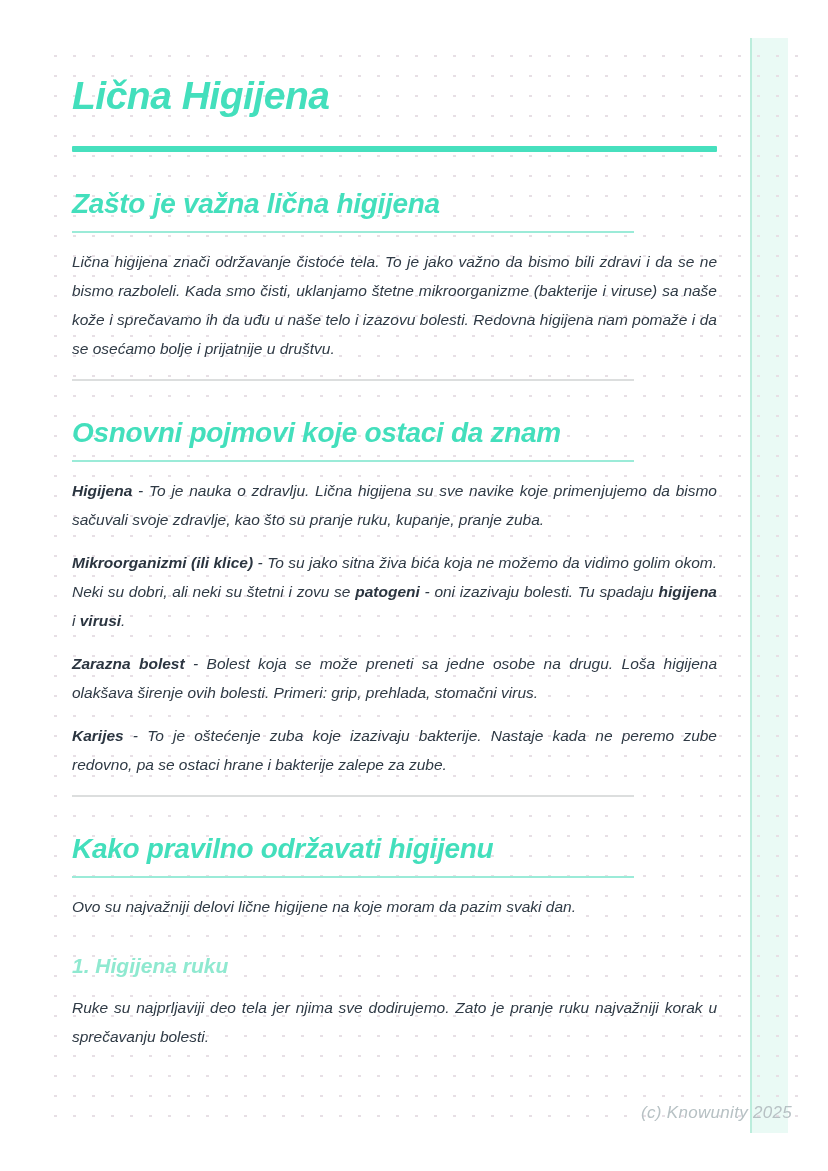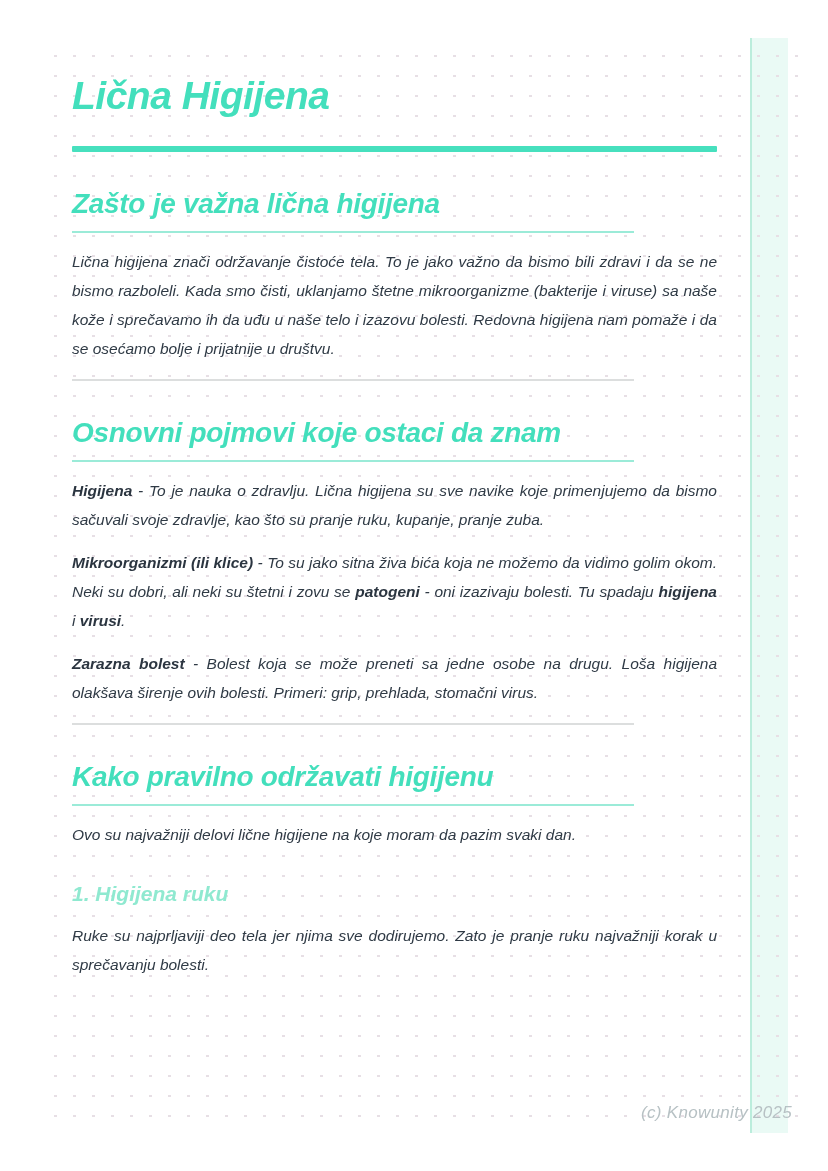--- a/index.html
+++ b/index.html
@@ -125,20 +125,21 @@
     </section>
 
     <div class="divider"></div>
 
     <section>
       <h2 class="section-heading">Osnovni pojmovi koje ostaci da znam</h2>
       <div class="heading-line"></div>
       <p class="body-text"><strong>Higijena</strong><span> - To je nauka o zdravlju. Lična higijena su sve navike koje primenjujemo da bismo sačuvali svoje zdravlje, kao što su pranje ruku, kupanje, pranje zuba.</span></p>
       <p class="body-text"><strong>Mikroorganizmi (ili klice)</strong><span> - To su jako sitna živa bića koja ne možemo da vidimo golim okom. Neki su dobri, ali neki su štetni i zovu se </span><strong>patogeni</strong><span> - oni izazivaju bolesti. Tu spadaju </span><strong>higijena</strong><span> i </span><strong>virusi</strong><span>.</span></p>
       <p class="body-text"><strong>Zarazna bolest</strong><span> - Bolest koja se može preneti sa jedne osobe na drugu. Loša higijena olakšava širenje ovih bolesti. Primeri: grip, prehlada, stomačni virus.</span></p>
+      <p class="body-text"><strong>Karijes</strong><span> - To je oštećenje zuba koje izazivaju bakterije. Nastaje kada ne peremo zube redovno, pa se ostaci hrane i bakterije zalepe za zube.</span></p>
     </section>
 
     <div class="divider"></div>
 
     <section>
       <h2 class="section-heading">Kako pravilno održavati higijenu</h2>
       <div class="heading-line"></div>
       <p class="body-text"><span>Ovo su najvažniji delovi lične higijene na koje moram da pazim svaki dan.</span></p>
 
       <h3 class="sub-heading">1. Higijena ruku</h3>

